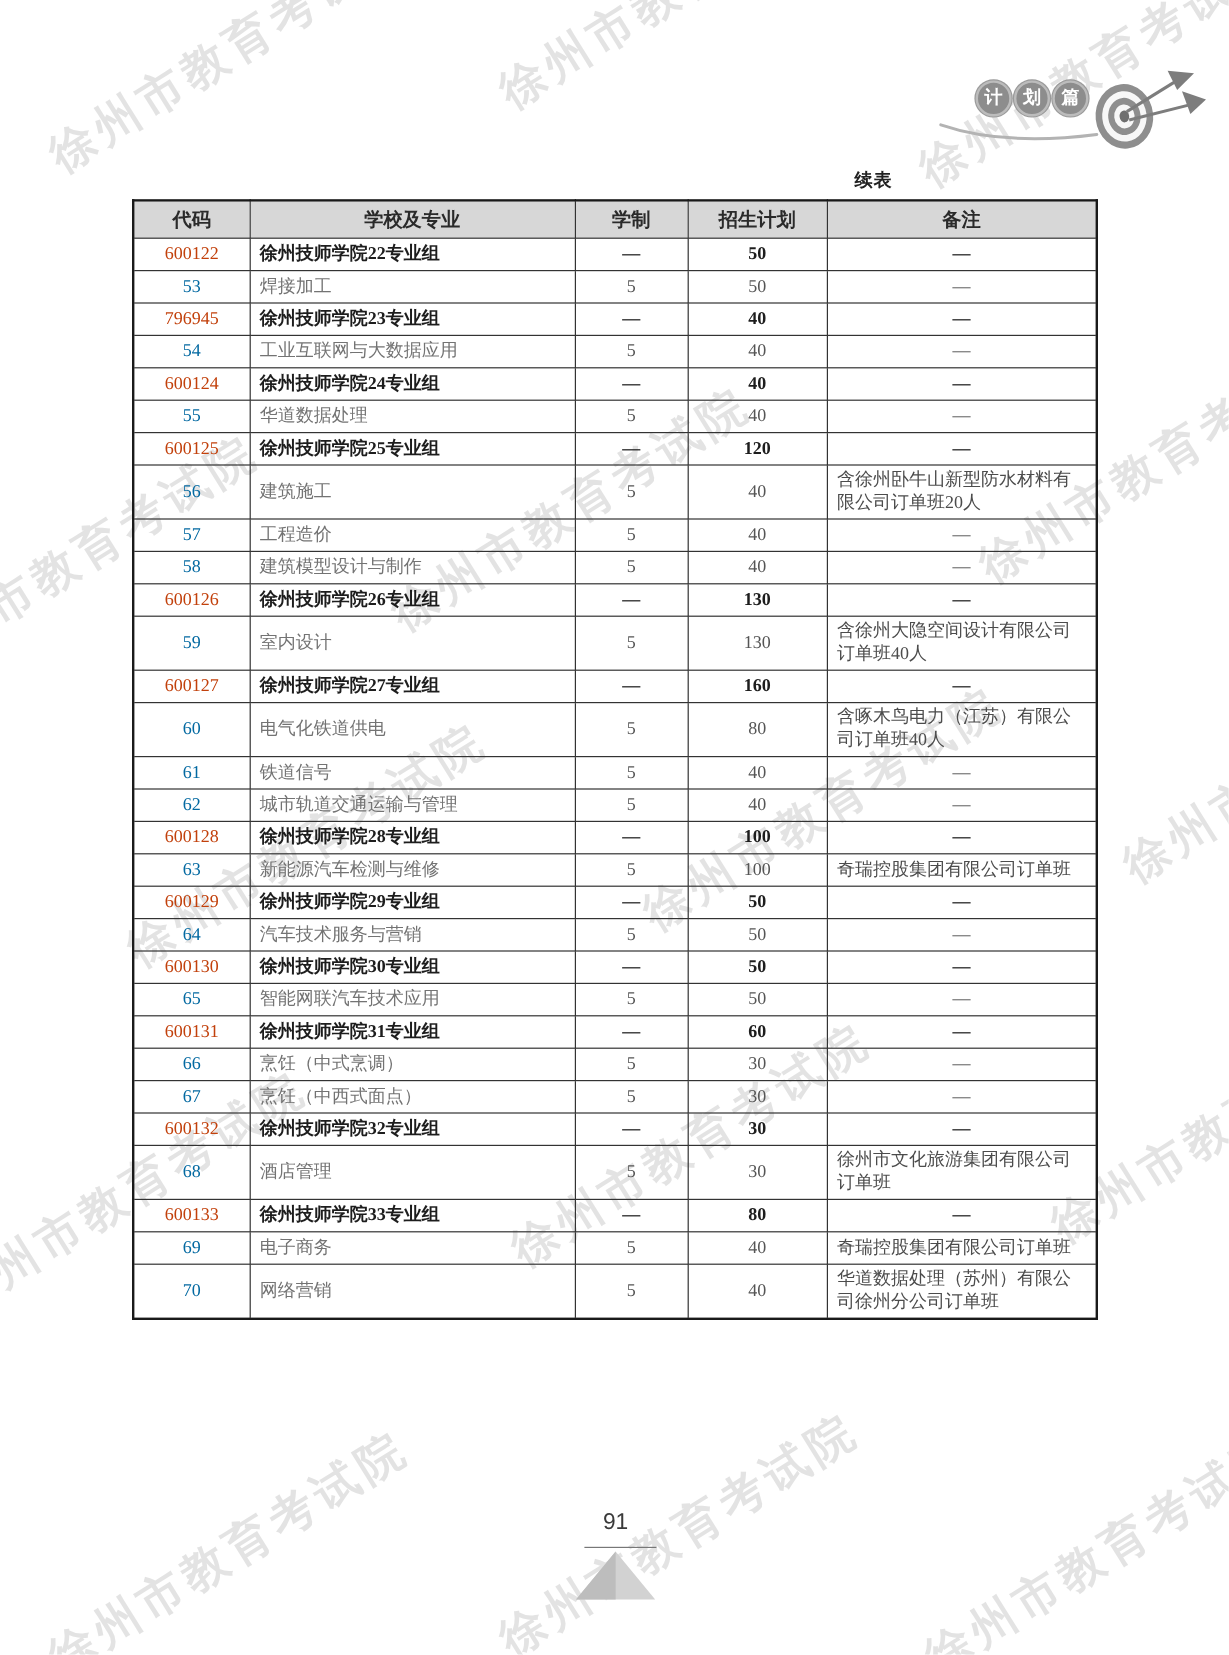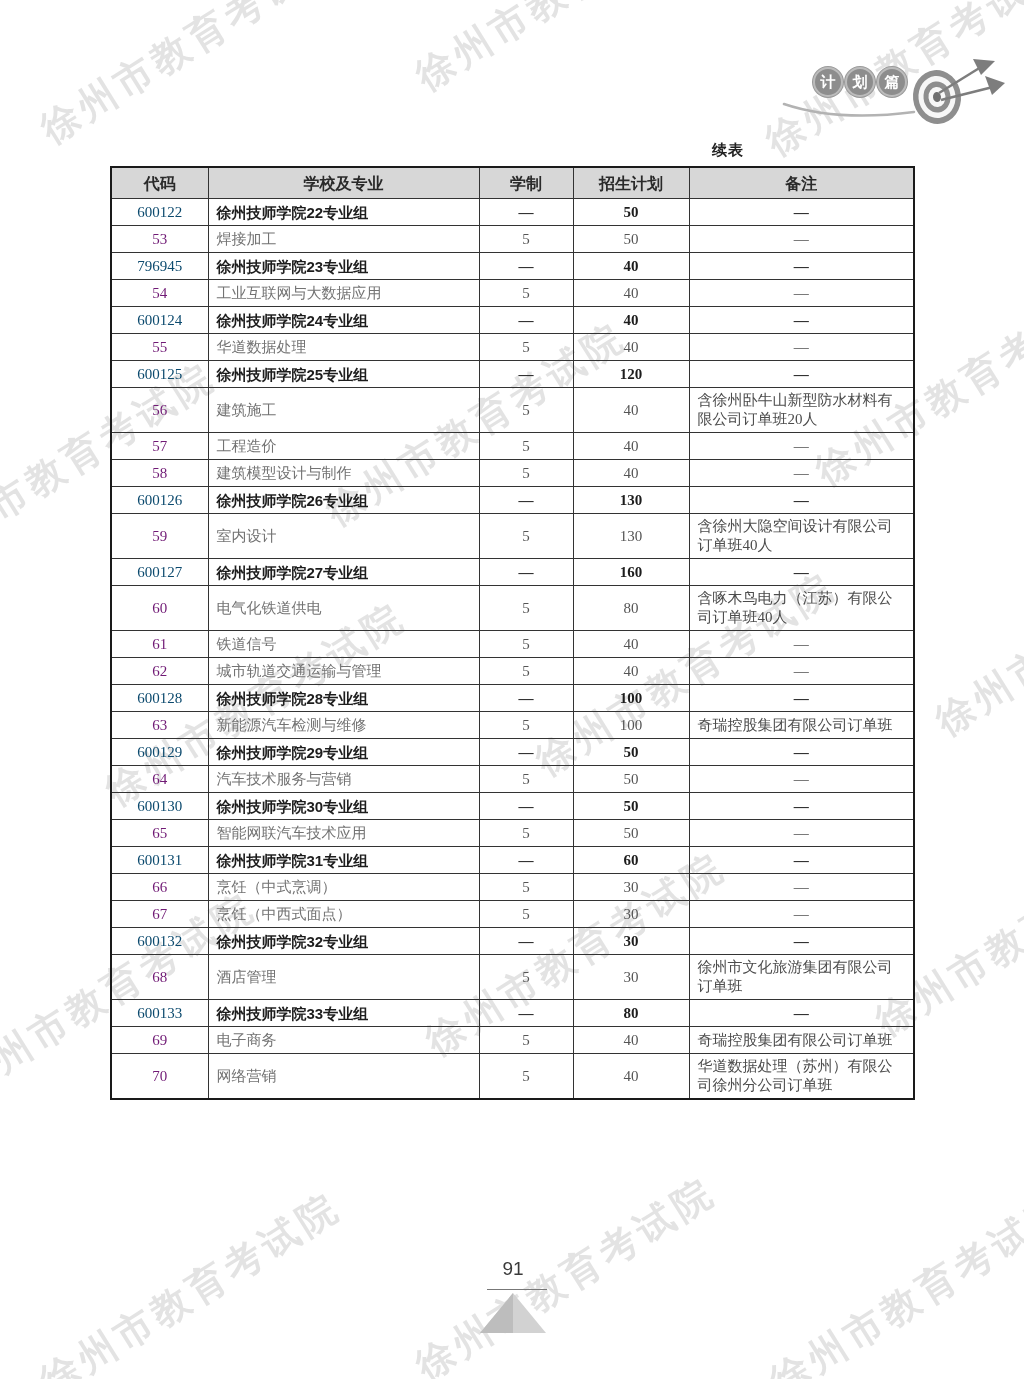--- a/index.html
+++ b/index.html
@@ -45,27 +45,27 @@
   }
   #plan-table{border:2px solid #1a1a1a;}
   #plan-table thead th{
     background:#d7d7d7;height:24px;
     font-family:"Liberation Sans", sans-serif;font-size:16px;font-weight:bold;color:#2a2a2a;
     text-align:center;
   }
   #plan-table tbody tr{height:27px;}
   #plan-table td.c{text-align:center;}
   #plan-table td.l{text-align:left;}
-  #plan-table td.col-code{font-size:15px;color:#701a75;}
+  #plan-table td.col-code{font-size:15px;color:#0369a1;}
   #plan-table td.col-name{font-family:"Liberation Serif", serif;color:#737373;}
   #plan-table td.col-duration,#plan-table td.col-plan{color:#555555;}
   #plan-table td.col-remark{color:#4c4c4c;}
   #plan-table tr.group td{font-weight:bold;color:#1d1d1d;}
-  #plan-table tr.group td.col-code{font-weight:normal;color:#0c4a6e;}
-  #plan-table tr.group td.col-name{font-family:Liberation Sans, sans-serif;}
+  #plan-table tr.group td.col-code{font-weight:normal;color:#c2410c;}
+  #plan-table tr.group td.col-name{font-family:Liberation Serif, serif;}
   
   #page-number{
     position:absolute;left:468px;top:1258px;width:90px;text-align:center;
     font-family:"Liberation Sans", sans-serif;font-size:19px;color:#3a3a3a;z-index:4;
   }
   #page-number-rule{
     position:absolute;left:487px;top:1289px;width:60px;height:0;
     border-top:1px solid #777777;z-index:4;
   }
   #footer-triangle{position:absolute;left:480px;top:1291px;z-index:3;}

